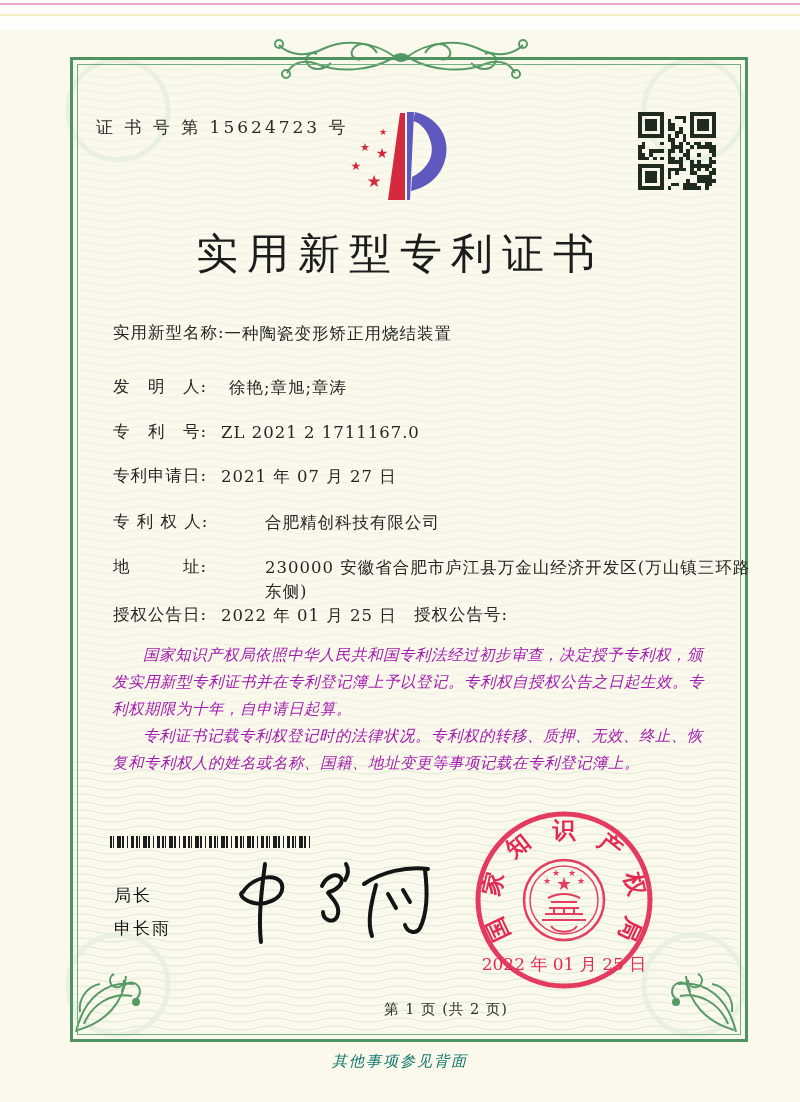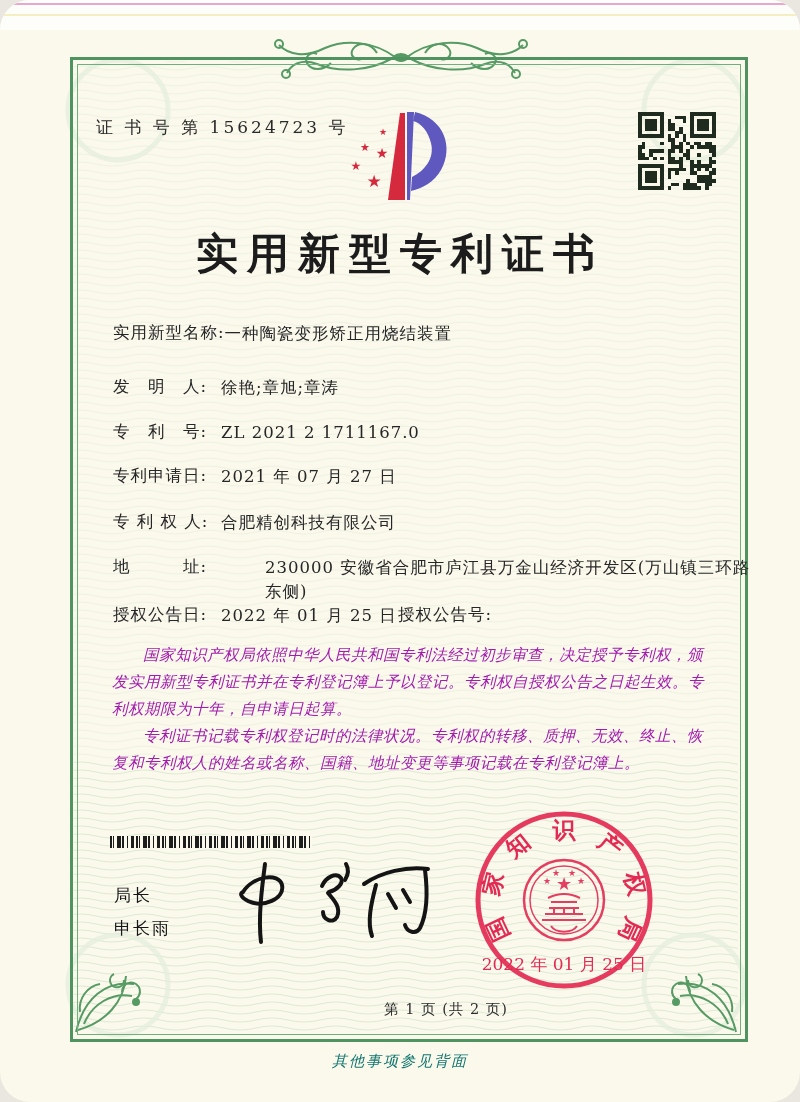--- a/index.html
+++ b/index.html
@@ -1,42 +1,42 @@
 <!DOCTYPE html>
 <html><head>
 <meta charset="utf-8">
 <style>
   html,body{margin:0;padding:0;background:#e9e7e0;}
   #page{position:relative;width:800px;height:1102px;margin:0 auto;background:#fbf8ec;overflow:hidden;
-        font-family:"DejaVu Serif", serif;color:#222;border-radius:30px;}
+        font-family:"DejaVu Serif", serif;color:#222;}
   
   .scan-strip{position:absolute;left:0;top:0;width:800px;height:30px;background:#fdfdfa;}
   .scan-line-pink{position:absolute;left:0;top:3px;width:800px;height:2px;background:#eba6cf;}
   .scan-line-yellow{position:absolute;left:0;top:14px;width:800px;height:2px;background:#f3efc0;}
   
   .frame{position:absolute;left:70px;top:57px;width:672px;height:979px;border:3px solid #4e9360;}
   .frame-inner{position:absolute;inset:4px;border:1px solid #6fae7d;}
   .deco-svg{position:absolute;left:0;top:0;width:800px;height:1102px;pointer-events:none;}
   
   .cert-no{position:absolute;left:96px;top:116px;font-size:17px;letter-spacing:3px;color:#2a2a2a;}
   
   .logo{position:absolute;left:338px;top:106px;width:152px;height:118px;}
   .qr{position:absolute;left:638px;top:112px;width:78px;height:78px;}
   
   .title{position:absolute;left:0;top:226px;width:800px;text-align:center;
-         font-size:42px;font-weight:bold;letter-spacing:9px;color:#1c1c1c;}
+         font-size:42px;font-weight:normal;letter-spacing:9px;color:#1c1c1c;}
   
   .row{position:absolute;left:113px;display:flex;align-items:flex-start;font-size:16.5px;color:#262626;}
   .lbl{flex:0 0 108px;letter-spacing:1px;white-space:pre;}
   .val{letter-spacing:1px;max-width:500px;line-height:24px;}
-  .row-name{top:322px;} .row-inventor{top:376px;} .row-patno{top:421px;}
-  .row-appdate{top:465px;} .row-patentee{top:511px;} .row-address{top:556px;gap:44px;}
+  .row-name{top:322px;} .row-inventor{top:376px;gap:8px;} .row-patno{top:421px;}
+  .row-appdate{top:465px;} .row-patentee{top:511px;gap:44px;} .row-address{top:556px;gap:44px;}
   .row-grant{top:604px;}
   .grant2{position:absolute;left:398px;top:604px;display:flex;font-size:16.5px;color:#262626;}
-  .grant2 .lbl{flex:0 0 100px;}
+  .grant2 .lbl{flex:0 0 100px;margin-left:16px;}
   
   .paras{position:absolute;left:112px;top:642px;width:596px;font-size:15.5px;line-height:27px;
          color:#a21caf;font-style:italic;letter-spacing:.5px;}
   .paras p{margin:0;text-indent:2em;}
   
   .barcode{position:absolute;left:110px;top:836px;width:202px;height:12px;
     background:repeating-linear-gradient(90deg,
       #1d1d1d 0 2px,#fbf8ec 2px 3px,#1d1d1d 3px 4px,#fbf8ec 4px 7px,
       #1d1d1d 7px 11px,#fbf8ec 11px 12px,#1d1d1d 12px 14px,#fbf8ec 14px 17px,
       #1d1d1d 17px 18px,#fbf8ec 18px 21px,#1d1d1d 21px 24px,#fbf8ec 24px 26px);}

